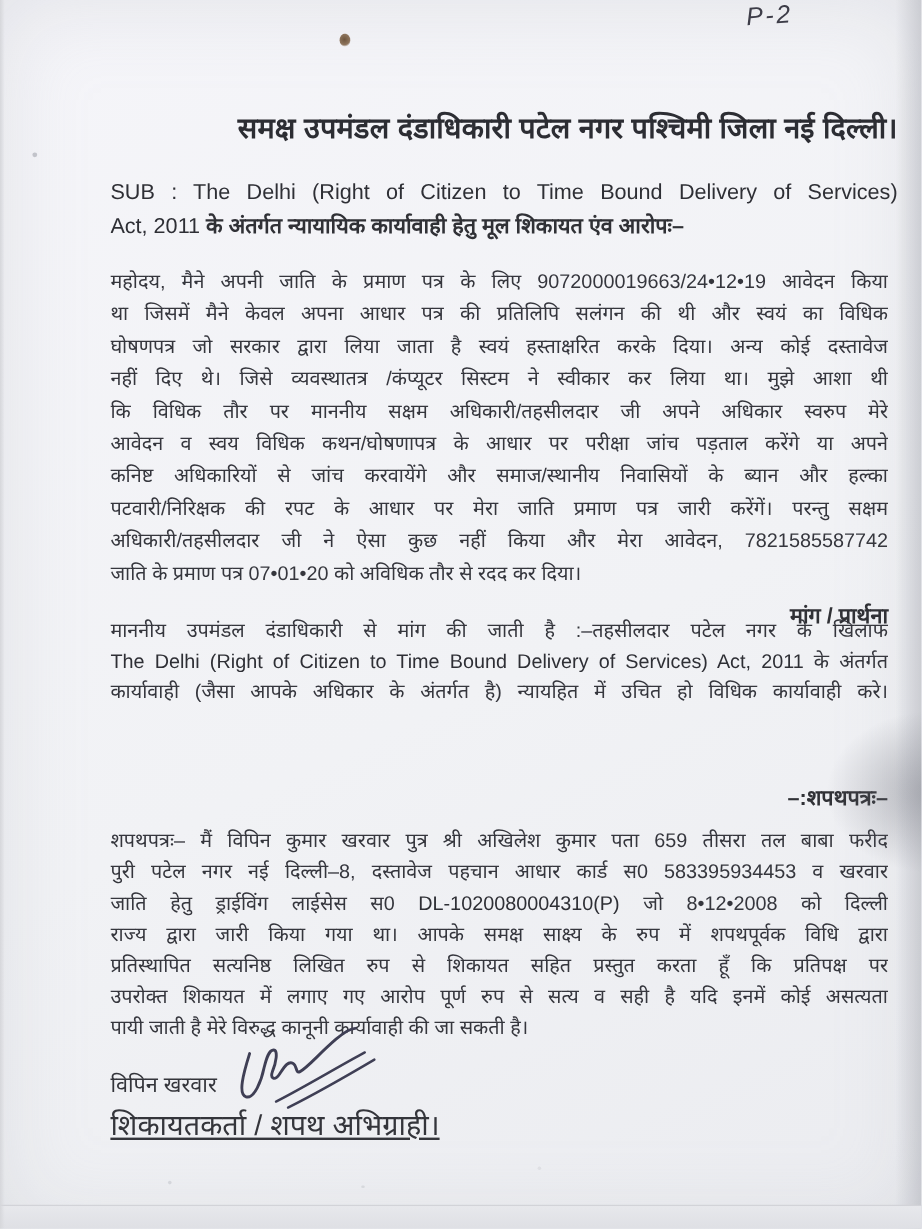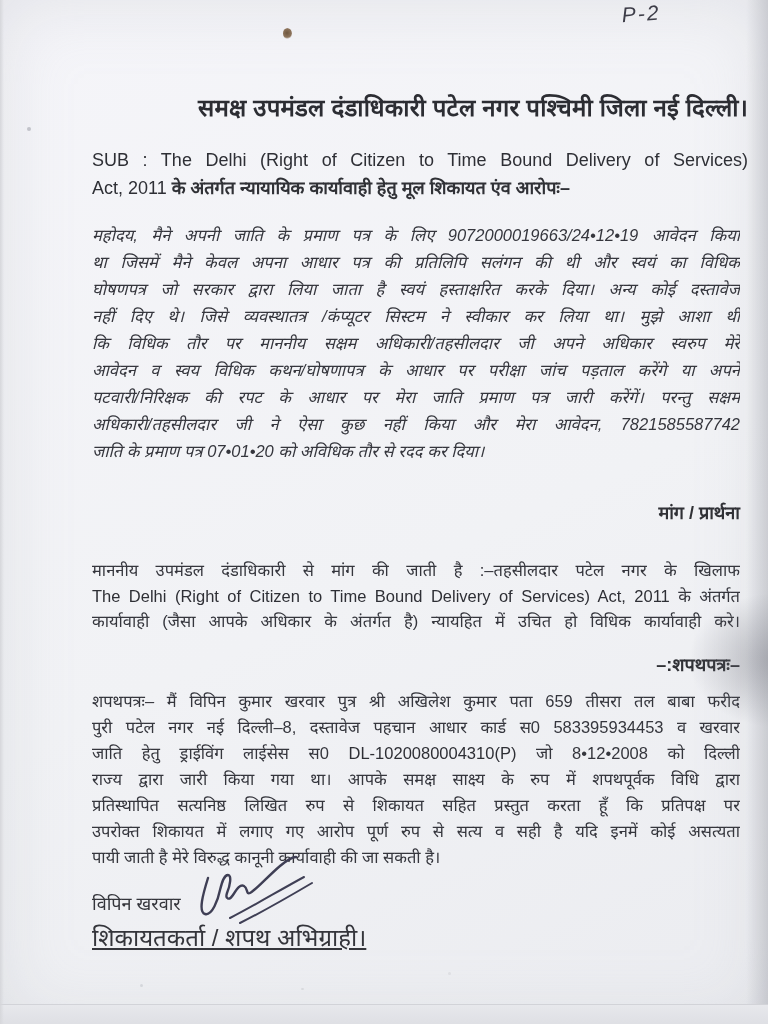--- a/index.html
+++ b/index.html
@@ -35,27 +35,27 @@
 
   .para{position:absolute;left:92px;}
   .para .line{text-align:justify;text-align-last:justify;overflow:hidden;}
   .para .line.ragged{text-align-last:left;}
   .para .b{font-weight:400;color:#2e2f35;}
 
   .subject{top:146px;width:656px;font-size:18px;line-height:28px;font-weight:600;color:#303136;}
   .subject .line{height:28px;}
 
   .complaint{top:222px;width:648px;font-size:16.5px;line-height:27px;}
-  .complaint .line{height:27px;font-style:italic;}
+  .complaint .line{height:27px;}
 
   .heading{position:absolute;left:92px;width:648px;text-align:right;font-size:18px;font-weight:600;color:#303136;}
   .h-demand{top:500px;}
   .h-affidavit{top:652px;}
 
-  .demand{top:558px;width:648px;font-size:16.5px;line-height:25.5px;}
+  .demand{top:514px;width:648px;font-size:16.5px;line-height:25.5px;}
   .demand .line{height:25.5px;}
 
   .affidavit{top:688px;width:648px;font-size:16.5px;line-height:26px;}
   .affidavit .line{height:26px;}
 
   .sig-name{position:absolute;left:92px;top:880px;font-size:18px;color:#34353b;margin-top:11px;}
   .sig-role{position:absolute;left:92px;top:920px;font-size:24px;color:#34353b;text-decoration:underline;}
   .sig-scribble{position:absolute;left:188px;top:852px;}
 
   
@@ -89,20 +89,21 @@
       <div class="line ragged"><span class="b">Act, 2011</span><span> के अंतर्गत न्यायायिक कार्यावाही हेतु मूल शिकायत एंव आरोपः–</span></div>
     </div>
 
   <div class="para complaint">
       <div class="line"><span>महोदय, मैने अपनी जाति के प्रमाण पत्र के लिए 9072000019663/24•12•19 आवेदन किया</span></div>
       <div class="line"><span>था जिसमें मैने केवल अपना आधार पत्र की प्रतिलिपि सलंगन की थी और स्वयं का विधिक</span></div>
       <div class="line"><span>घोषणपत्र जो सरकार द्वारा लिया जाता है स्वयं हस्ताक्षरित करके दिया। अन्य कोई दस्तावेज</span></div>
       <div class="line"><span>नहीं दिए थे। जिसे व्यवस्थातत्र /कंप्यूटर सिस्टम ने स्वीकार कर लिया था। मुझे आशा थी</span></div>
       <div class="line"><span>कि विधिक तौर पर माननीय सक्षम अधिकारी/तहसीलदार जी अपने अधिकार स्वरुप मेरे</span></div>
       <div class="line"><span>आवेदन व स्वय विधिक कथन/घोषणापत्र के आधार पर परीक्षा जांच पड़ताल करेंगे या अपने</span></div>
+      <div class="line"><span>कनिष्ट अधिकारियों से जांच करवायेंगे और समाज/स्थानीय निवासियों के ब्यान और हल्का</span></div>
       <div class="line"><span>पटवारी/निरिक्षक की रपट के आधार पर मेरा जाति प्रमाण पत्र जारी करेंगें। परन्तु सक्षम</span></div>
       <div class="line"><span>अधिकारी/तहसीलदार जी ने ऐसा कुछ नहीं किया और मेरा आवेदन, 7821585587742</span></div>
       <div class="line ragged"><span>जाति के प्रमाण पत्र 07•01•20 को अविधिक तौर से रदद कर दिया।</span></div>
     </div>
 
   <div class="heading h-demand">मांग / प्रार्थना</div>
   <div class="para demand">
       <div class="line"><span>माननीय उपमंडल दंडाधिकारी से मांग की जाती है :–तहसीलदार पटेल नगर के खिलाफ</span></div>
       <div class="line"><span class="b">The Delhi (Right of Citizen to Time Bound Delivery of Services) Act, 2011</span><span> के अंतर्गत</span></div>
       <div class="line"><span>कार्यावाही (जैसा आपके अधिकार के अंतर्गत है) न्यायहित में उचित हो विधिक कार्यावाही करे।</span></div>

